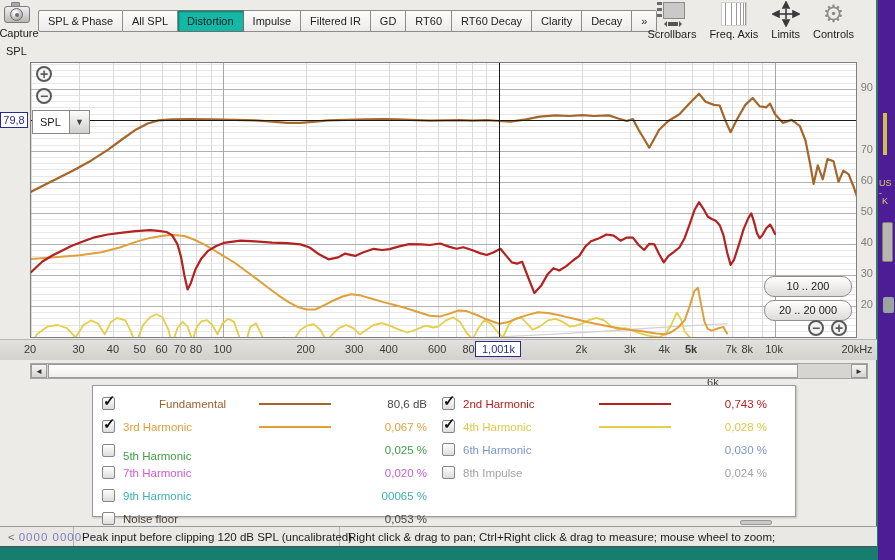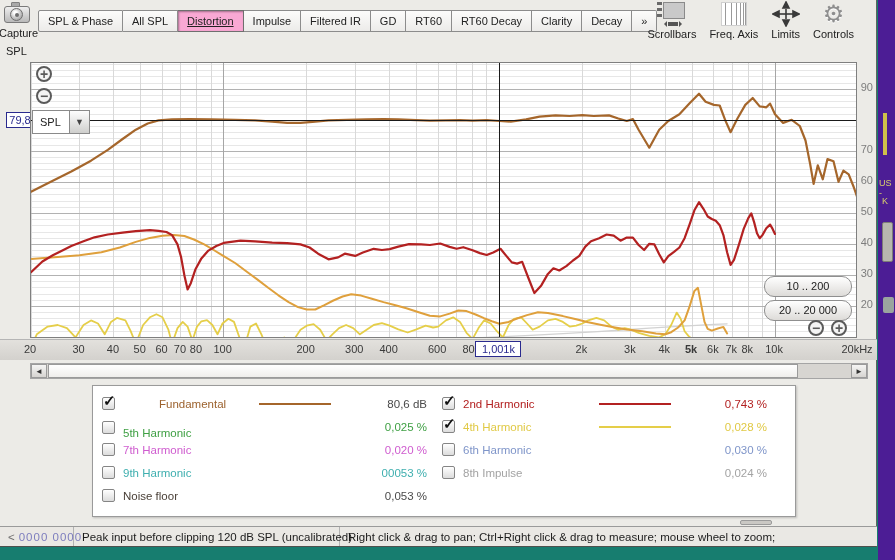--- a/index.html
+++ b/index.html
@@ -9,29 +9,29 @@
          border-right:1px solid #5f625f; border-bottom:1px solid #4e504d; }
 
   
   .capture-btn { position:absolute; left:1px; top:0; width:34px; height:40px; }
   .cam-body { position:absolute; left:3px; top:6px; width:26px; height:17px; border:1px solid #7a7a7a; border-radius:3px;
               background:linear-gradient(#efefef,#b9b9b9); }
   .cam-flash { position:absolute; left:10px; top:2px; width:9px; height:5px; background:#a9a9a9; border:1px solid #808080; border-radius:1px; }
   .cam-lens { position:absolute; left:9px; top:8px; width:13px; height:13px; border-radius:50%; border:1px solid #6e6e6e;
               background:radial-gradient(circle at 40% 35%, #ffffff 15%, #cfcfcf 45%, #8d8d8d 100%); }
   .cam-lens::after { content:""; position:absolute; left:4px; top:4px; width:4px; height:4px; border-radius:50%; background:#6f6f6f; }
-  .capture-label { position:absolute; left:-2px; top:27px; width:40px; color:#222; }
+  .capture-label { position:absolute; left:-2px; top:27px; width:40px; text-align:center; color:#222; }
   .y-axis-title { position:absolute; left:6px; top:45px; color:#222; }
 
   .tabbar { position:absolute; left:38px; top:10px; display:flex; }
   .tab { height:22px; padding:0 9px; line-height:20px; background:linear-gradient(#fcfcfb,#ecebe9);
          border:1px solid #8c8c8c; border-left:none; color:#222; cursor:default; white-space:nowrap; }
   .tab:first-child { border-left:1px solid #8c8c8c; border-radius:2px 0 0 2px; }
   .tab:last-child { border-radius:0 2px 2px 0; }
-  .tab.selected { background:#f9a8d4; box-shadow:inset 1px 1px 2px rgba(0,0,0,.35); border-color:#6f6f6f;text-decoration:underline; }
+  .tab.selected { background:#14b8a6; box-shadow:inset 1px 1px 2px rgba(0,0,0,.35); border-color:#6f6f6f; }
 
   .toolbar { position:absolute; right:22px; top:1px; display:flex; gap:13px; }
   .tool-item { display:flex; flex-direction:column; align-items:center; }
   .tool-icon { height:26px; display:flex; align-items:center; justify-content:center; margin-bottom:1px; }
   .tool-label { color:#222; }
   .icon-scrollbars { position:relative; width:30px; height:24px; }
   .icon-scrollbars .sq { position:absolute; left:6px; top:0; width:22px; height:17px; background:#c9c9c9; border:1px solid #8a8a8a; }
   .icon-scrollbars .vdots { position:absolute; left:0; top:0; width:5px; height:17px;
       background:repeating-linear-gradient(#6a6a6a 0 3px, transparent 3px 6px); }
   .icon-scrollbars .hbar { position:absolute; left:4px; top:19px; width:24px; height:5px; display:flex; align-items:center; }
@@ -43,21 +43,21 @@
   .icon-freq i { position:absolute; top:0; bottom:0; width:1px; background:#9a9a9a; }
   .gear { font-size:24px; line-height:24px; color:#8e8e8e; text-shadow:0 1px 0 #fff; }
 
   
   #plot { position:absolute; left:30px; top:62px; width:827px; height:276px; background:#fff; border:1px solid #7f7f7f; }
   #plot svg { position:absolute; left:0; top:0; }
   .ylabels span { position:absolute; right:3px; width:24px; text-align:right; color:#7d7d7d; }
   .xlabels span { position:absolute; width:44px; text-align:center; color:#3a3a3a; }
   .cursor-box { position:absolute; background:#fff; border:1px solid #2a2a8e; color:#2a2a8e; padding:0 2px;
                 height:16px; line-height:14px; text-align:center; }
-  #ybox { left:6px; width:28px; }
+  #ybox { left:0; width:28px; }
   .zoom-circle { position:absolute; width:16px; height:16px; border-radius:50%; border:2px solid #5a5a5a;
                  background:#f4f4f4; color:#5a5a5a; font-size:14px; line-height:12px; text-align:center; font-weight:bold; }
   .spl-dropdown { position:absolute; left:32px; top:110px; width:58px; height:24px; background:#fff;
                   border:1px solid #8a8a8a; display:flex; align-items:center; }
   .spl-dropdown .val { flex:1; padding-left:7px; color:#222; }
   .spl-dropdown .arrow-btn { width:20px; height:22px; background:linear-gradient(#fdfdfd,#cfcfcd);
                   border-left:1px solid #8a8a8a; color:#444; font-size:9px; line-height:22px; text-align:center; }
   .range-btn { position:absolute; left:764px; width:88px; height:21px; border:1px solid #8f8f8f; border-radius:10px;
                background:linear-gradient(#ffffff,#dddbd8); text-align:center; line-height:19px; color:#222; }
   .xstrip { position:absolute; left:0; top:339px; width:877px; height:21px;
@@ -290,21 +290,21 @@
         <span style="left: 170.683px;">100</span>
         <span style="left: 253.667px;">200</span>
         <span style="left: 302.209px;">300</span>
         <span style="left: 336.651px;">400</span>
         <span style="left: 385.193px;">600</span>
         <span style="left: 419.635px;">800</span>
         <span style="left: 529.333px;">2k</span>
         <span style="left: 577.876px;">3k</span>
         <span style="left: 612.317px;">4k</span>
         <span style="left: 639.032px; font-weight: bold;">5k</span>
-        <span style="left: 660.86px;">6k</span>
+        <span style="left: 660.86px; margin-top: 33px;">6k</span>
         <span style="left: 679.315px;">7k</span>
         <span style="left: 695.301px;">8k</span>
         <span style="left: 722.016px;">10k</span>
         <span style="left: 805px;">20kHz</span>
       </div>
     <div class="cursor-box" id="xbox" style="top: 1px; left: 475.469px; width: 46px;">1,001k</div>
   </div>
 
   <div class="scrollbar">
     <div class="sb-arrow" style="left:0;">◄</div>
@@ -314,36 +314,42 @@
 
   <div id="legend">
     <div class="lcol" id="legend-left" style="left:4px;">
         <div class="lrow">
           <div class="lcheck checked"></div>
           <div style="color: rgb(156, 98, 46); padding-left: 36px;">Fundamental</div>
           <div class="lswatch" style="background: rgb(165, 102, 43);"></div>
           <div class="lvalue" style="color: rgb(74, 74, 74);">80,6 dB</div>
         </div>
         <div class="lrow">
+          <div class="lcheck checked"></div>
+          <div style="color: rgb(223, 160, 60);">3rd Harmonic</div>
+          <div class="lswatch" style="background: rgb(223, 160, 60);"></div>
+          <div class="lvalue" style="color: rgb(223, 160, 60);">0,067 %</div>
+        </div>
+        <div class="lrow">
           <div class="lcheck"></div>
           <div style="color: rgb(63, 160, 68); margin-top: 12px;">5th Harmonic</div>
           <div></div>
           <div class="lvalue" style="color: rgb(63, 160, 68);">0,025 %</div>
         </div>
         <div class="lrow">
           <div class="lcheck"></div>
           <div style="color: rgb(207, 92, 207);">7th Harmonic</div>
           <div></div>
           <div class="lvalue" style="color: rgb(207, 92, 207);">0,020 %</div>
         </div>
         <div class="lrow">
           <div class="lcheck"></div>
           <div style="color: rgb(63, 175, 175);">9th Harmonic</div>
           <div></div>
-          <div class="lvalue" style="color: rgb(63, 175, 175);">00053 %</div>
+          <div class="lvalue" style="color: rgb(63, 175, 175);">00065 %</div>
         </div>
         <div class="lrow">
           <div class="lcheck"></div>
           <div style="color: rgb(74, 64, 56);">Noise floor</div>
           <div></div>
           <div class="lvalue" style="color: rgb(74, 74, 74);">0,053 %</div>
         </div>
       </div>
     <div class="lcol" id="legend-right" style="left:344px;">
         <div class="lrow">

